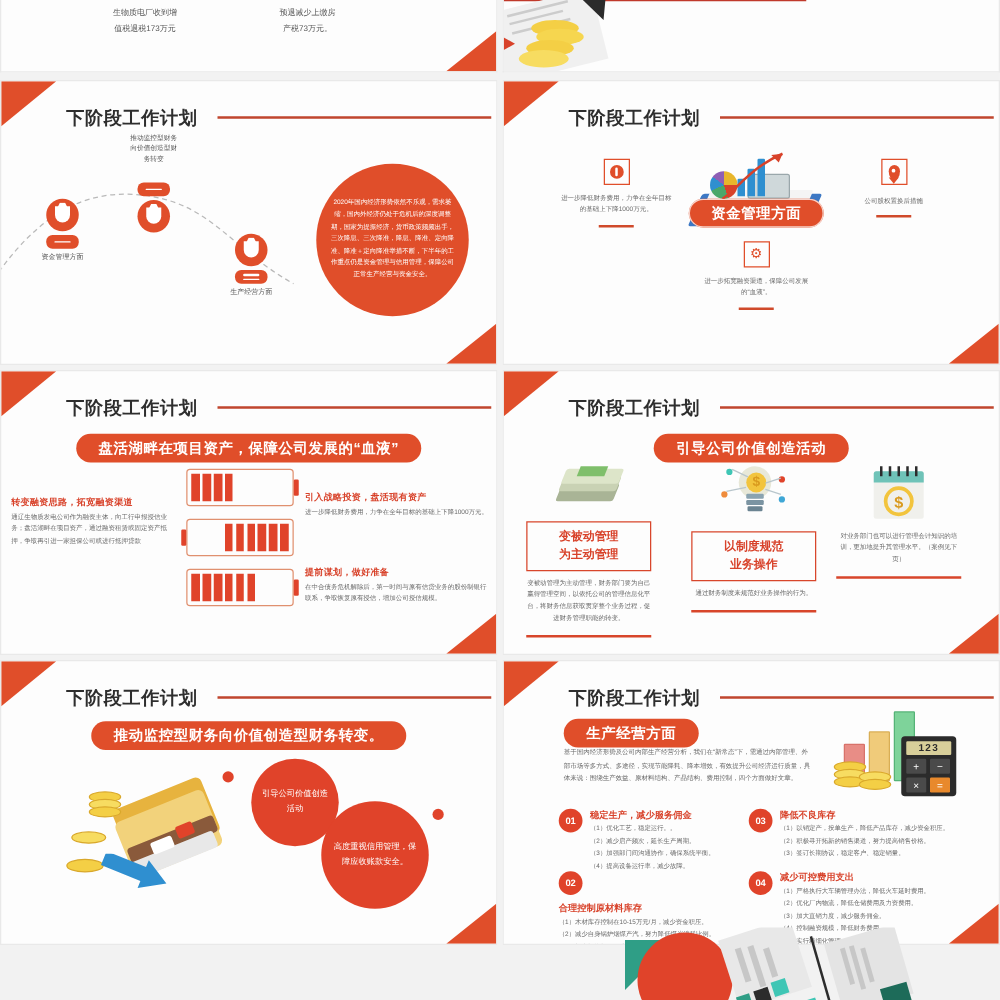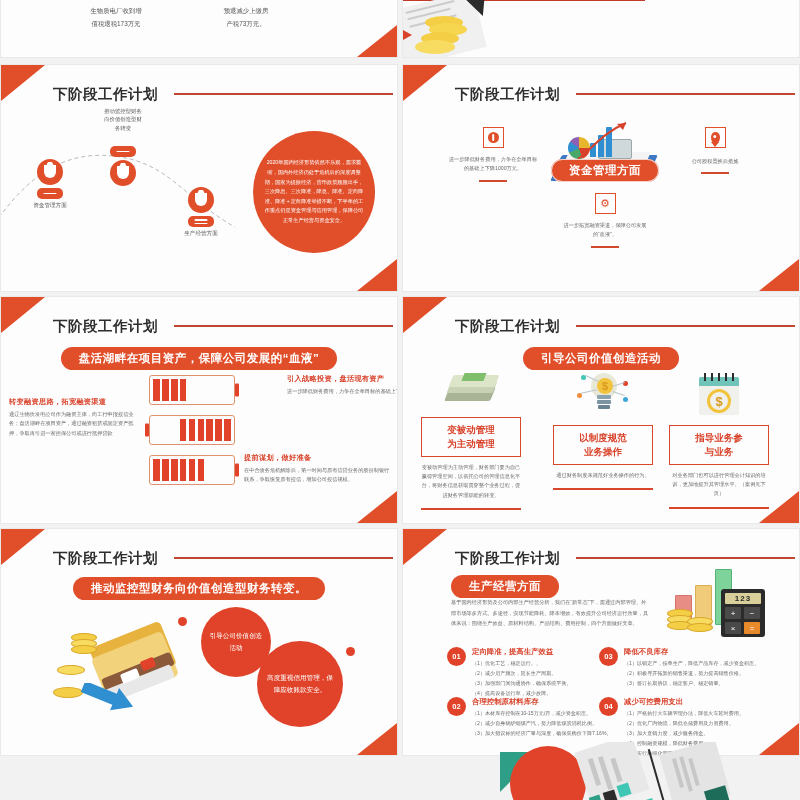--- a/index.html
+++ b/index.html
@@ -422,21 +422,21 @@
           <div class="cell"></div>
           <div class="cell"></div>
         <div class="cell off"></div>
           <div class="cell off"></div>
           <div class="cell off"></div>
           <div class="cell off"></div>
           <div class="cell off"></div>
         <div class="nub right"></div>
       </div>
     </div>
-    <div style="position:absolute;left:243px;top:77px;width:148px;margin-left:43px;">
+    <div style="position:absolute;left:243px;top:96px;width:148px;">
       <div class="hd-red">引入战略投资，盘活现有资产</div>
       <p class="tiny" style="margin-top:3px;">进一步降低财务费用，力争在全年目标的基础上下降1000万元。</p>
     </div>
 
     <div style="position:absolute;left:148px;top:118px;">
       <div class="batt flip">
         <div class="cell"></div>
           <div class="cell"></div>
           <div class="cell"></div>
         <div class="cell"></div>
@@ -523,21 +523,20 @@
         <div style="position:absolute;left:4px;top:4px;width:40px;height:38px;background:#f0f0ec;border-radius:2px;"></div>
         <div style="position:absolute;left:4px;top:4px;width:40px;height:9px;background:#6fc3b8;border-radius:2px 2px 0 0;"></div>
         <div style="position:absolute;left:9px;top:0px;width:2px;height:8px;background:#2c2c2c;"></div>
         <div style="position:absolute;left:16px;top:0px;width:2px;height:8px;background:#2c2c2c;"></div>
         <div style="position:absolute;left:23px;top:0px;width:2px;height:8px;background:#2c2c2c;"></div>
         <div style="position:absolute;left:30px;top:0px;width:2px;height:8px;background:#2c2c2c;"></div>
         <div style="position:absolute;left:37px;top:0px;width:2px;height:8px;background:#2c2c2c;"></div>
         <div style="position:absolute;left:12px;top:16px;width:24px;height:24px;border-radius:50%;border:3px solid #f2c43d;"></div>
         <div style="position:absolute;left:12px;top:16px;width:24px;height:24px;border-radius:50%;color:#d99a1e;font-size:13px;font-weight:bold;display:flex;align-items:center;justify-content:center;">$</div>
       </div>
-      <div class="card-box" style="margin-top:6px;">指导业务参<br>与业务</div>
       <p class="tiny" style="margin-top:6px;text-align:center;">对业务部门也可以进行管理会计知识的培训，更加地提升其管理水平。（案例见下页）</p>
       <div class="rule-btm"></div>
     </div>
   </div>
 
   <div class="slide s-r3-l">
     <div class="corner-tl"></div>
     <div class="corner-br"></div>
     <div class="slide-title-row">
       <div class="slide-title">下阶段工作计划</div>
@@ -605,31 +604,31 @@
       <div style="position:absolute;left:60px;top:26px;width:36px;height:11px;background:#d8cf9a;border-radius:1px;color:#2b2b2b;font-size:8px;font-weight:bold;display:flex;align-items:center;justify-content:center;letter-spacing:1px;">123</div>
       <div style="position:absolute;left:60px;top:40px;width:16px;height:12px;background:#4a4a4a;border-radius:1px;color:#fff;font-size:8px;display:flex;align-items:center;justify-content:center;">+</div>
       <div style="position:absolute;left:79px;top:40px;width:16px;height:12px;background:#4a4a4a;border-radius:1px;color:#fff;font-size:8px;display:flex;align-items:center;justify-content:center;">−</div>
       <div style="position:absolute;left:60px;top:55px;width:16px;height:12px;background:#4a4a4a;border-radius:1px;color:#fff;font-size:8px;display:flex;align-items:center;justify-content:center;">×</div>
       <div style="position:absolute;left:79px;top:55px;width:16px;height:12px;background:#e8892c;border-radius:1px;color:#fff;font-size:8px;display:flex;align-items:center;justify-content:center;">=</div>
     </div>
 
     <div class="item-row" style="position:absolute;left:44px;top:118px;width:160px;">
       <div class="num-badge">01</div>
       <div style="flex:1;">
-        <div class="item-head">定向降准，提高生产效益</div>
+        <div class="item-head">稳定生产，减少服务佣金</div>
         <div class="item-body">
           <div>（1）优化工艺，稳定运行。。</div>
           <div>（2）减少启产频次，延长生产周期。</div>
           <div>（3）加强部门间沟通协作，确保系统平衡。</div>
           <div>（4）提高设备运行率，减少故障。</div>
         </div>
       </div>
     </div>
 
-    <div class="item-row" style="position:absolute;left:44px;top:168px;width:168px;">
+    <div class="item-row" style="position:absolute;left:44px;top:168px;width:168px;flex-direction:column;">
       <div class="num-badge">02</div>
       <div style="flex:1;">
         <div class="item-head">合理控制原材料库存</div>
         <div class="item-body">
           <div>（1）木材库存控制在10-15万元/月，减少资金积压。</div>
           <div>（2）减少自身锅炉烟煤产汽，努力降低煤炭消耗比例。</div>
           <div>（3）加大招议标的经济广量与深度，确保采购价下降7.16%。</div>
         </div>
       </div>
     </div>

